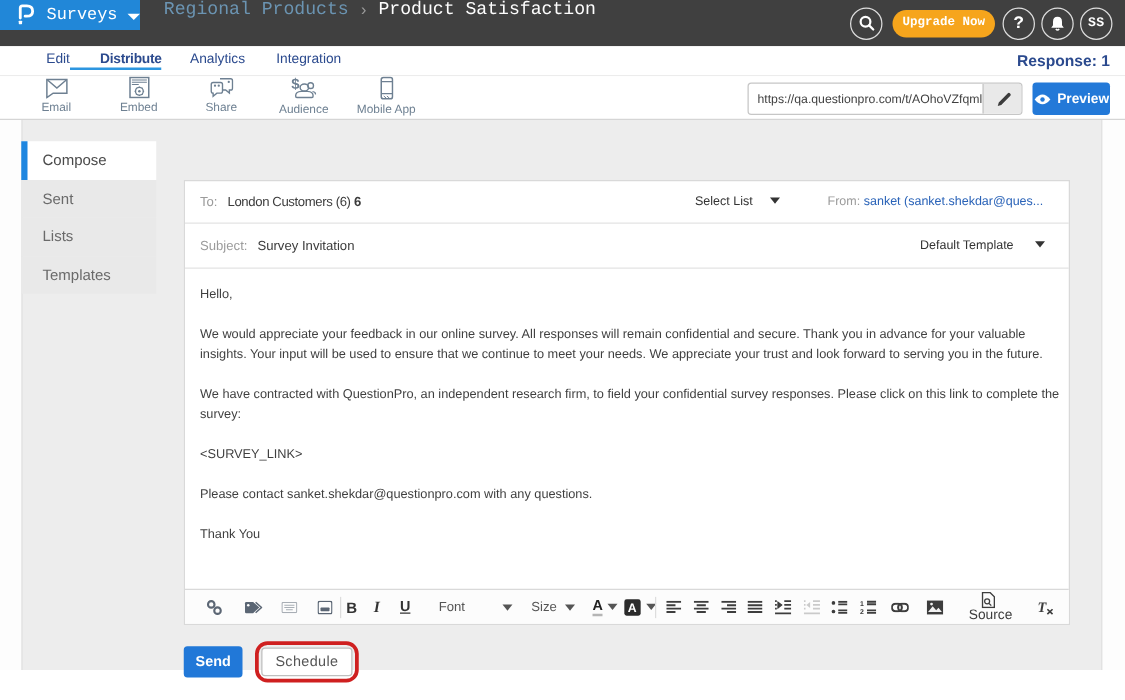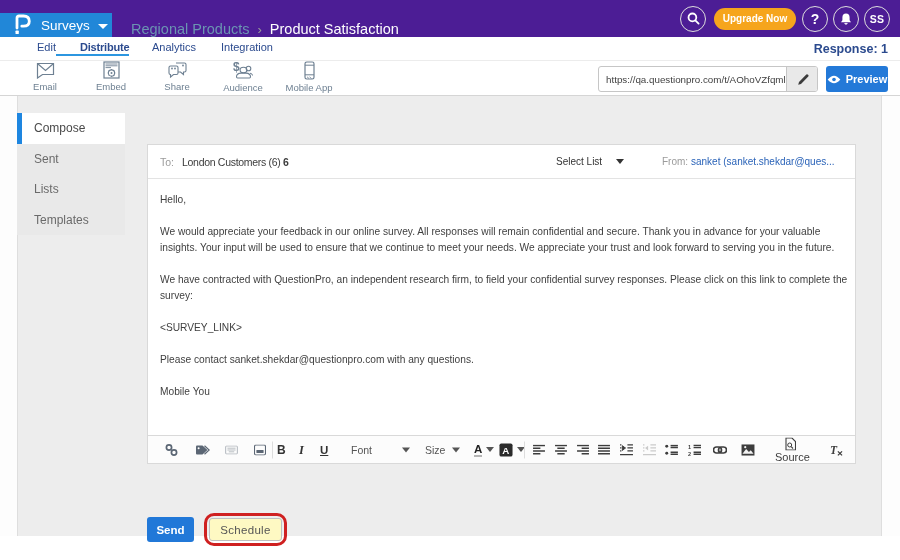--- a/index.html
+++ b/index.html
@@ -1,19 +1,19 @@
 <!DOCTYPE html>
 <html><head>
 <meta charset="utf-8">
 <style>
 * { margin:0; padding:0; box-sizing:border-box; }
 html,body { width:900px; height:560px; overflow:hidden; font-family:"Liberation Sans", sans-serif; background:#fff; }
 
 
-.topbar { height:37px; background:#4c1d95; display:flex; align-items:flex-end; position:relative; }
+.topbar { height:37px; background:#404040; display:flex; align-items:flex-start; position:relative;font-family:Liberation Mono, monospace; }
 .logobox { width:112px; background:#2187d8; display:flex; align-items:center; padding-left:13px; }
 .logobox .sv { color:#fff; font-size:13.5px; margin-left:9px; }
 .caret-w { width:0; height:0; border-left:5px solid transparent; border-right:5px solid transparent; border-top:5.5px solid #fff; margin-left:8px; margin-top:2px; }
 .crumbs { display:flex; align-items:center; padding-left:19px; font-size:14.5px; }
 .crumb1 { color:#6b94b2; }
 .crumbsep { color:#9a9a9a; margin:0 8px; font-size:13px; }
 .crumb2 { color:#fdfdfd; }
 .top-right { position:absolute; right:10px; top:0; height:37px; display:flex; align-items:center; }
 .circ { width:26px; height:26px; border-radius:50%; border:1.5px solid #ddd; display:flex; align-items:center; justify-content:center; color:#fff; flex:none; }
 .circ.q { font-size:14px; font-weight:bold; }
@@ -59,21 +59,21 @@
 .eb, .ebar .sep { position:absolute; top:50%; transform:translateY(-50%); }
 .ebar .sep { width:1px; height:17px; background:#ddd; }
 .eb { display:flex; align-items:center; color:#333; }
 .eb b { font-size:12px; }
 .eb i { font-family:"Liberation Serif",serif; font-size:12.5px; font-weight:bold; }
 .eb u { font-size:11.5px; font-weight:bold; }
 .eb .txt { font-size:10.5px; color:#555; }
 .btns { position:absolute; left:130px; top:417px; display:flex; align-items:center; }
 .send { background:#2178d8; color:#fff; font-size:11.5px; font-weight:bold; border-radius:3px; width:47px; height:25px; display:flex; align-items:center; justify-content:center; }
 .redring { margin-left:10px; border:3.5px solid #cf2020; border-radius:10px; padding:2px; }
-.schedule { background:#fef9c3; border:1px solid #bfbfbf; border-radius:3px; color:#555; font-size:11.5px; width:73px; height:23px; display:flex; align-items:center; justify-content:center; letter-spacing:.3px; }
+.schedule { background:#ffffff; border:1px solid #bfbfbf; border-radius:3px; color:#555; font-size:11.5px; width:73px; height:23px; display:flex; align-items:center; justify-content:center; letter-spacing:.3px; }
 </style>
 </head>
 <body>
 <div class="topbar">
   <div class="logobox">
     <svg width="19" height="24" viewBox="0 0 19 24">
       <path d="M4 15 V5 Q4 3 6 3 H10.5 Q16.3 3 16.3 8.2 Q16.3 13.2 10.5 13.2 H8.8" fill="none" stroke="#fff" stroke-width="2.8" stroke-linecap="round" stroke-linejoin="round"></path>
       <rect x="2.5" y="17.6" width="3.3" height="3.5" rx="0.7" fill="#fff"></rect>
     </svg>
     <span class="sv">Surveys</span>
@@ -183,27 +183,32 @@
   </div>
 
   <div class="card">
     <div class="row1">
       <span class="glabel to-label">To:</span>
         <span class="val to-val" style="letter-spacing:-0.3px;">London Customers (6) <b>6</b></span>
       <span class="sel-list">Select List<span class="caret-d"></span></span>
       <span class="glabel from-label">From:</span>
         <span class="from-val">sanket (sanket.shekdar@ques...</span>
     </div>
+    <div class="row1 r2">
+      <span class="glabel to-label">Subject:</span>
+        <span class="val to-val">Survey Invitation</span>
+      <span class="def-tpl">Default Template<span class="caret-d" style="margin-left:17px;"></span></span>
+    </div>
     <div class="body">
       <p>Hello,</p>
       <p>We would appreciate your feedback in our online survey. All responses will remain confidential and secure. Thank you in advance for your valuable<br>insights. Your input will be used to ensure that we continue to meet your needs. We appreciate your trust and look forward to serving you in the future.</p>
       <p>We have contracted with QuestionPro, an independent research firm, to field your confidential survey responses. Please click on this link to complete the<br>survey:</p>
       <p>&lt;SURVEY_LINK&gt;</p>
       <p>Please contact sanket.shekdar@questionpro.com with any questions.</p>
-      <p>Mobile You</p>
+      <p>Thank You</p>
     </div>
     <div class="ebar">
       <span class="eb" style="left:17px;">
           <svg width="13" height="13" viewBox="0 0 13 13">
             <circle cx="4" cy="4" r="2.6" fill="none" stroke="#5b6674" stroke-width="1.7"></circle>
             <circle cx="9" cy="9" r="2.6" fill="none" stroke="#5b6674" stroke-width="1.7"></circle>
           </svg>
         </span>
       <span class="eb" style="left:46px;">
           <svg width="16" height="12" viewBox="0 0 16 12">

